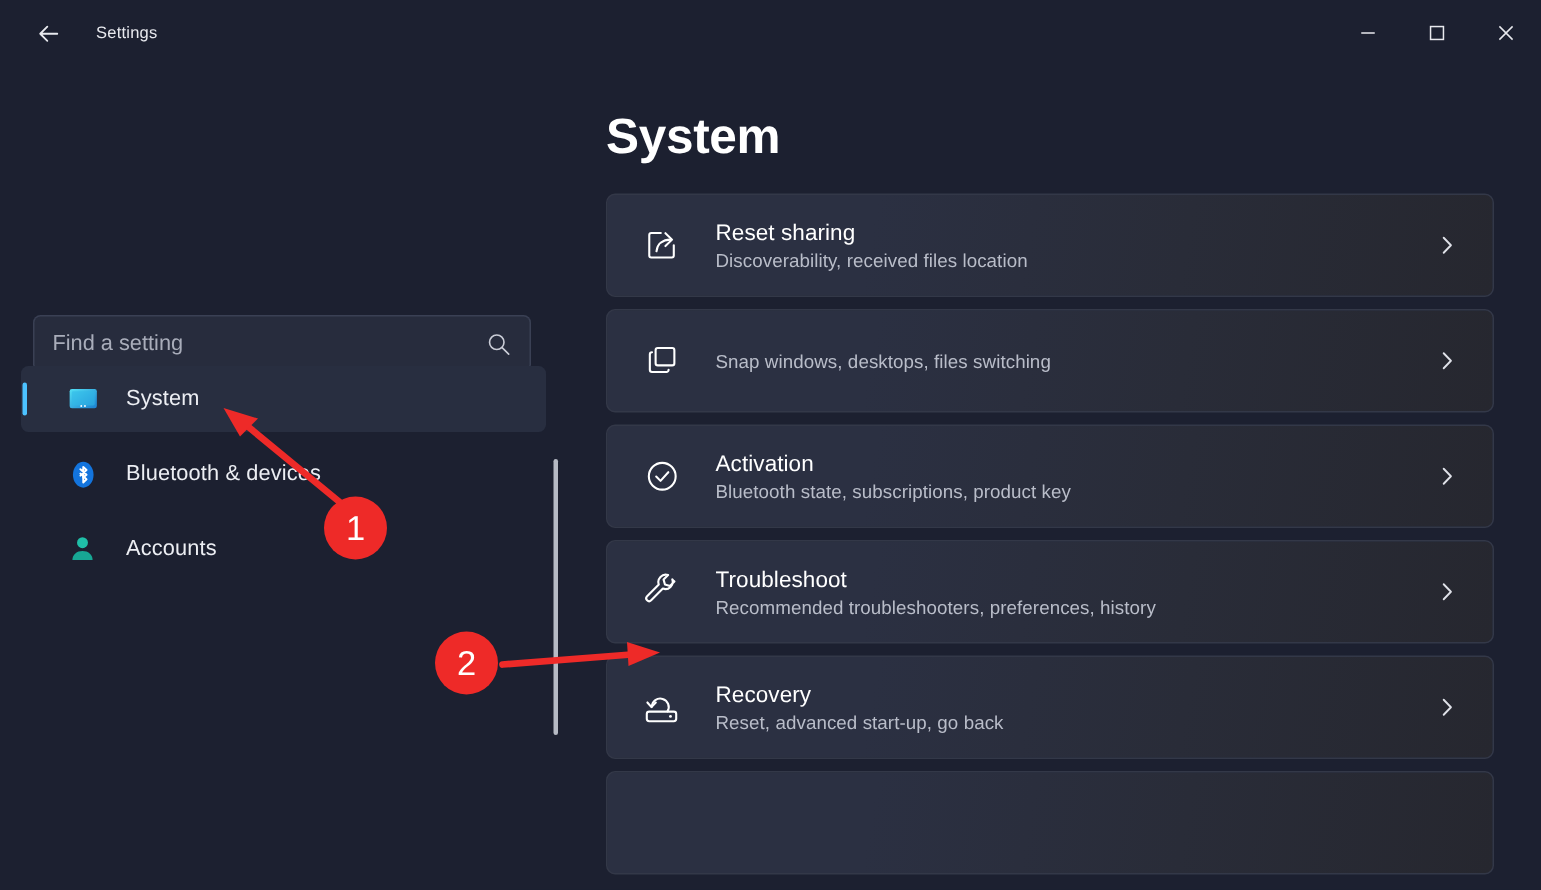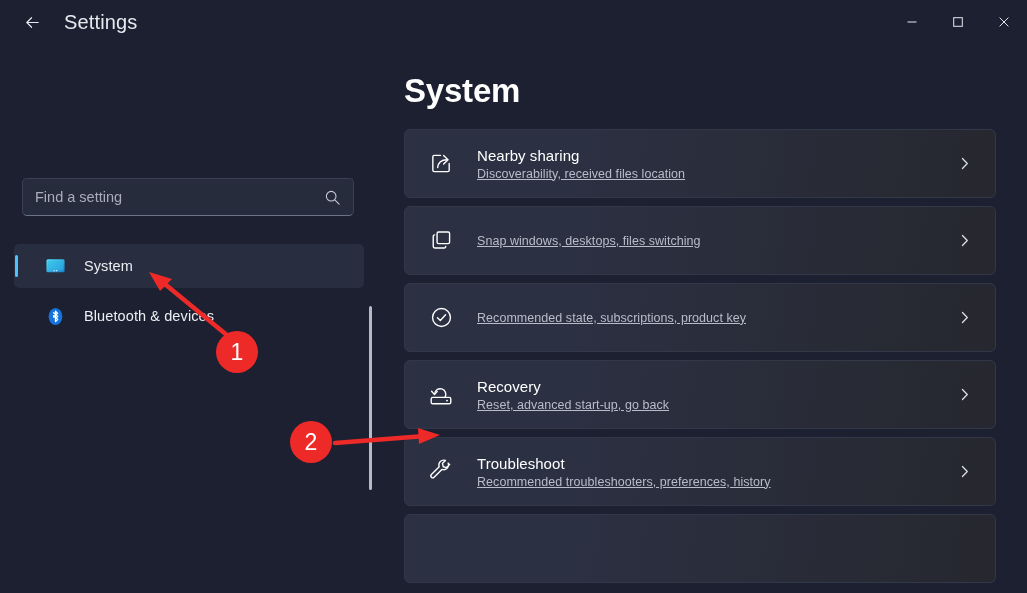--- a/index.html
+++ b/index.html
@@ -34,21 +34,21 @@
   }
   #back-button {
     width: 44px; height: 30px;
     margin-left: 10px;
     display: flex; align-items: center; justify-content: center;
     border-radius: 5px;
     cursor: pointer;
   }
   #win-title {
     margin-left: 10px;
-    font-size: 20px;
+    font-size: 11px;
     color: #e8e9ee;
     letter-spacing: .15px;
   }
   #wincontrols {
     position: absolute;
     right: 0; top: 0;
     height: 44px;
     display: flex;
   }
   .wc {
@@ -76,20 +76,21 @@
   #search-box {
     width: 100%; height: 100%;
     background: #272c3d;
     border: 1px solid #3a4054;
     border-bottom: 1px solid #6d7487;
     border-radius: 5px;
     display: flex;
     align-items: center;
     padding: 0 12px;
     cursor: text;
+    margin-top: 32px;
   }
   #search-input {
     flex: 1;
     background: transparent;
     border: none;
     outline: none;
     color: #c9ccd6;
     font-size: 14.5px;
     font-family: "Liberation Sans", sans-serif;
   }
@@ -188,21 +189,20 @@
   .card-title {
     font-size: 15px;
     color: #ffffff;
     letter-spacing: .05px;
     margin-bottom: 3px;
   }
   .card-sub {
     font-size: 12.5px;
     color: #b9bdc9;
     letter-spacing: .05px;
-    text-decoration: underline;
   }
   .card-chevron {
     color: #dfe1e8;
     flex-shrink: 0;
     display: flex; align-items: center; justify-content: center;
     width: 22px; height: 22px;
   }
 
   
   #annotations {
@@ -300,20 +300,29 @@
             <path d="M9 7.1l4.3 3.9L11 13V5.5l2.3 2.2L9 11.6" stroke="#ffffff" stroke-width="1.35" stroke-linecap="round" stroke-linejoin="round" fill="none"></path>
             <path d="M11 11v5.4l2.3-2.2L9 10.2" stroke="#ffffff" stroke-width="1.35" stroke-linecap="round" stroke-linejoin="round" fill="none"></path>
           </svg>
         </span>
         <span class="nav-label">Bluetooth &amp; devices</span>
       </div>
 
 
 
 
+      <div class="nav-item">
+        <span class="nav-icon">
+          <svg width="20" height="20" viewBox="0 0 22 22" fill="none">
+            <circle cx="11" cy="6.4" r="4" fill="#1fbfa8"></circle>
+            <path d="M3.6 19c0-4.1 3.3-6.6 7.4-6.6s7.4 2.5 7.4 6.6H3.6z" fill="#17a794"></path>
+          </svg>
+        </span>
+        <span class="nav-label">Accounts</span>
+      </div>
 
 
     </div>
 
     <div id="side-scroll"></div>
   </div>
 
   <div id="main">
 
     <div id="page-title">System</div>
@@ -322,21 +331,21 @@
 
       <div class="card">
         <span class="card-icon">
           <svg width="25" height="25" viewBox="0 0 26 26" fill="none">
             <path d="M12 4.5H5.4A1.4 1.4 0 004 5.9v14.2a1.4 1.4 0 001.4 1.4h14.2a1.4 1.4 0 001.4-1.4V13" stroke="#ffffff" stroke-width="1.45" stroke-linecap="round" stroke-linejoin="round"></path>
             <path d="M9 17.2c.6-5.3 4.5-8 9.6-8.1" stroke="#ffffff" stroke-width="1.45" stroke-linecap="round" stroke-linejoin="round"></path>
             <path d="M15.2 4.6l4.6 4.5-4.6 4.5" stroke="#ffffff" stroke-width="1.45" stroke-linecap="round" stroke-linejoin="round"></path>
           </svg>
         </span>
         <span class="card-text">
-          <span class="card-title" style="display:block">Nearby sharing</span>
+          <span class="card-title" style="display:block">Reset sharing</span>
           <span class="card-sub" style="display:block">Discoverability, received files location</span>
         </span>
         <span class="card-chevron">
           <svg width="13" height="13" viewBox="0 0 14 14" fill="none">
             <path d="M4.8 1.6L10 7l-5.2 5.4" stroke="#dfe1e8" stroke-width="1.35" stroke-linecap="round" stroke-linejoin="round"></path>
           </svg>
         </span>
       </div>
 
       <div class="card">
@@ -357,21 +366,39 @@
       </div>
 
       <div class="card">
         <span class="card-icon">
           <svg width="25" height="25" viewBox="0 0 26 26" fill="none">
             <circle cx="13" cy="13" r="9.3" stroke="#ffffff" stroke-width="1.45"></circle>
             <path d="M8.8 13.2l3 3 5.4-6" stroke="#ffffff" stroke-width="1.45" stroke-linecap="round" stroke-linejoin="round"></path>
           </svg>
         </span>
         <span class="card-text">
-          <span class="card-sub" style="display:block">Recommended state, subscriptions, product key</span>
+          <span class="card-title" style="display:block">Activation</span>
+          <span class="card-sub" style="display:block">Bluetooth state, subscriptions, product key</span>
+        </span>
+        <span class="card-chevron">
+          <svg width="13" height="13" viewBox="0 0 14 14" fill="none">
+            <path d="M4.8 1.6L10 7l-5.2 5.4" stroke="#dfe1e8" stroke-width="1.35" stroke-linecap="round" stroke-linejoin="round"></path>
+          </svg>
+        </span>
+      </div>
+
+      <div class="card">
+        <span class="card-icon">
+          <svg width="26" height="26" viewBox="0 0 26 26" fill="none">
+            <path d="M20.2 4.2a4.9 4.9 0 01-6.3 6.2L6.1 18.2a1.9 1.9 0 01-2.7-2.7l7.8-7.8A4.9 4.9 0 0117.4 1.4l-3 3 .9 3.3 3.3.9 3-3a4.9 4.9 0 01-1.4-1.4z" stroke="#ffffff" stroke-width="1.4" stroke-linejoin="round"></path>
+          </svg>
+        </span>
+        <span class="card-text">
+          <span class="card-title" style="display:block">Troubleshoot</span>
+          <span class="card-sub" style="display:block">Recommended troubleshooters, preferences, history</span>
         </span>
         <span class="card-chevron">
           <svg width="13" height="13" viewBox="0 0 14 14" fill="none">
             <path d="M4.8 1.6L10 7l-5.2 5.4" stroke="#dfe1e8" stroke-width="1.35" stroke-linecap="round" stroke-linejoin="round"></path>
           </svg>
         </span>
       </div>
 
       <div class="card">
         <span class="card-icon">
@@ -387,37 +414,20 @@
           <span class="card-sub" style="display:block">Reset, advanced start-up, go back</span>
         </span>
         <span class="card-chevron">
           <svg width="13" height="13" viewBox="0 0 14 14" fill="none">
             <path d="M4.8 1.6L10 7l-5.2 5.4" stroke="#dfe1e8" stroke-width="1.35" stroke-linecap="round" stroke-linejoin="round"></path>
           </svg>
         </span>
       </div>
 
       <div class="card">
-        <span class="card-icon">
-          <svg width="26" height="26" viewBox="0 0 26 26" fill="none">
-            <path d="M20.2 4.2a4.9 4.9 0 01-6.3 6.2L6.1 18.2a1.9 1.9 0 01-2.7-2.7l7.8-7.8A4.9 4.9 0 0117.4 1.4l-3 3 .9 3.3 3.3.9 3-3a4.9 4.9 0 01-1.4-1.4z" stroke="#ffffff" stroke-width="1.4" stroke-linejoin="round"></path>
-          </svg>
-        </span>
-        <span class="card-text">
-          <span class="card-title" style="display:block">Troubleshoot</span>
-          <span class="card-sub" style="display:block">Recommended troubleshooters, preferences, history</span>
-        </span>
-        <span class="card-chevron">
-          <svg width="13" height="13" viewBox="0 0 14 14" fill="none">
-            <path d="M4.8 1.6L10 7l-5.2 5.4" stroke="#dfe1e8" stroke-width="1.35" stroke-linecap="round" stroke-linejoin="round"></path>
-          </svg>
-        </span>
-      </div>
-
-      <div class="card">
         <span class="card-text">
           <span class="card-title" style="display:block"></span>
           <span class="card-sub" style="display:block"></span>
         </span>
       </div>
 
     </div>
   </div>
 
   <div id="annotations">

